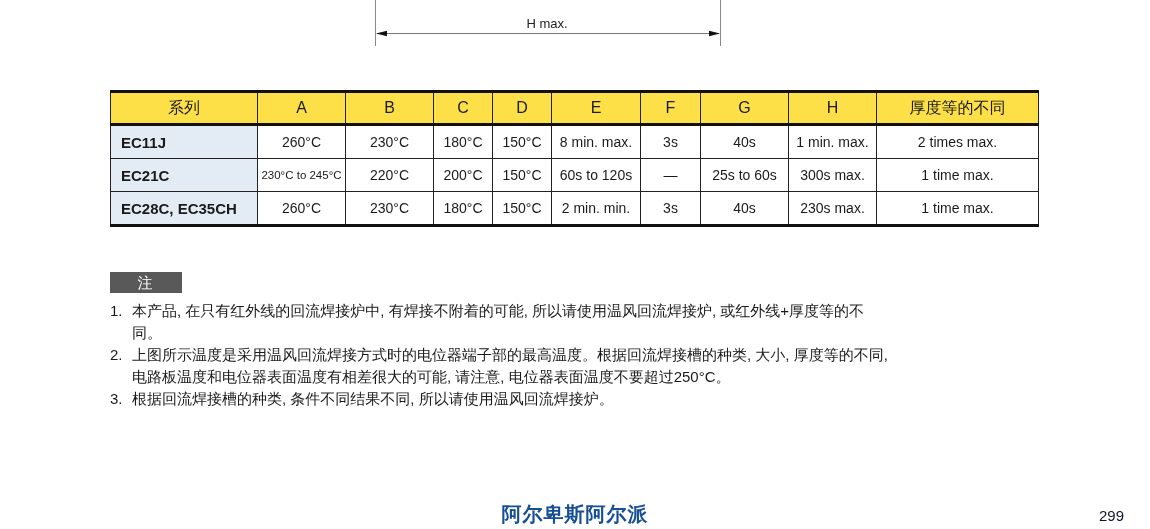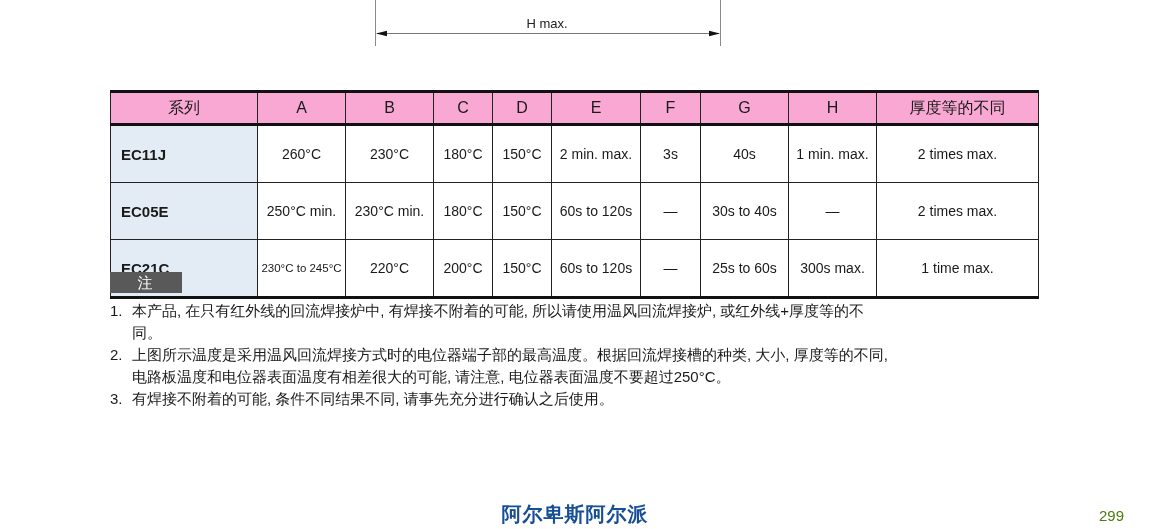--- a/index.html
+++ b/index.html
@@ -14,26 +14,26 @@
   .diagram text{font-family:"Liberation Sans","DejaVu Sans",sans-serif;font-size:13px;fill:#222;}
 
   
   .tablewrap{position:absolute;left:110px;top:90px;}
   table.spec{
     border-collapse:collapse;table-layout:fixed;width:928px;
     border-top:3px solid #111;border-bottom:3px solid #111;
     border-left:1px solid #111;border-right:1px solid #111;
   }
   table.spec th{
-    height:28px;background:#f9a8d4;font-weight:normal;font-size:16px;
+    height:28px;background:#fde047;font-weight:normal;font-size:16px;
     border:1px solid #222;border-bottom:3px solid #111;text-align:center;
   }
   table.spec td{
     height:32px;font-size:14px;text-align:center;border:1px solid #222;
-    padding:12px 2px;white-space:nowrap;overflow:hidden;
+    padding:0 2px;white-space:nowrap;overflow:hidden;
   }
   table.spec td.series{
     background:#e3ebf4;text-align:left;padding-left:10px;
     font-weight:bold;font-size:15px;
   }
   table.spec td.small{font-size:11.5px;}
 
   
   .notes{position:absolute;left:110px;top:272px;width:782px;}
   .note-badge{
@@ -43,21 +43,21 @@
   .notes-list{margin-top:7px;}
   .note-item{display:flex;font-size:15px;line-height:22px;color:#1a1a1a;}
   .note-num{flex:0 0 22px;}
   .note-text{flex:1;}
 
   
   .brand{
     position:absolute;left:0;top:501px;width:100%;text-align:center;
     font-size:20px;font-weight:bold;color:#174f96;letter-spacing:1px;
   }
-  .page-num{position:absolute;right:26px;top:507px;font-size:15px;color:#4d7c0f;}
+  .page-num{position:absolute;right:26px;top:507px;font-size:15px;color:#0f172a;}
 </style>
 </head>
 <body>
 
 <svg class="diagram" viewBox="0 0 1150 60" width="1150" height="60">
   <line x1="375.5" y1="0" x2="375.5" y2="46" stroke="#8a8a8a" stroke-width="1"></line>
   <line x1="720.5" y1="0" x2="720.5" y2="46" stroke="#8a8a8a" stroke-width="1"></line>
   <line x1="377" y1="33.5" x2="719" y2="33.5" stroke="#777" stroke-width="1"></line>
   <polygon points="376,33.5 387,30.8 387,36.2" fill="#111"></polygon>
   <polygon points="720,33.5 709,30.8 709,36.2" fill="#111"></polygon>
@@ -92,66 +92,66 @@
         <th>厚度等的不同</th>
       </tr>
     </thead>
     <tbody>
       <tr>
         <td class="series">EC11J</td>
         <td>260°C</td>
         <td>230°C</td>
         <td>180°C</td>
         <td>150°C</td>
-        <td>2 min. max.</td>
+        <td>8 min. max.</td>
         <td>3s</td>
         <td>40s</td>
         <td>1 min. max.</td>
-        <td>2 times max.</td>
-      </tr>
-      <tr>
-        <td class="series">EC05E</td>
-        <td>250°C min.</td>
-        <td>230°C min.</td>
-        <td>180°C</td>
-        <td>150°C</td>
-        <td>60s to 120s</td>
-        <td>—</td>
-        <td>30s to 40s</td>
-        <td>—</td>
         <td>2 times max.</td>
       </tr>
       <tr>
         <td class="series">EC21C</td>
         <td class="small">230°C to 245°C</td>
         <td>220°C</td>
         <td>200°C</td>
         <td>150°C</td>
         <td>60s to 120s</td>
         <td>—</td>
         <td>25s to 60s</td>
         <td>300s max.</td>
+        <td>1 time max.</td>
+      </tr>
+      <tr>
+        <td class="series">EC28C, EC35CH</td>
+        <td>260°C</td>
+        <td>230°C</td>
+        <td>180°C</td>
+        <td>150°C</td>
+        <td>2 min. min.</td>
+        <td>3s</td>
+        <td>40s</td>
+        <td>230s max.</td>
         <td>1 time max.</td>
       </tr>
     </tbody>
   </table>
 </div>
 
 <div class="notes">
   <span class="note-badge">注</span>
   <div class="notes-list">
     <div class="note-item">
       <span class="note-num">1.</span>
       <span class="note-text">本产品, 在只有红外线的回流焊接炉中, 有焊接不附着的可能, 所以请使用温风回流焊接炉, 或红外线+厚度等的不同。</span>
     </div>
     <div class="note-item">
       <span class="note-num">2.</span>
       <span class="note-text">上图所示温度是采用温风回流焊接方式时的电位器端子部的最高温度。根据回流焊接槽的种类, 大小, 厚度等的不同, 电路板温度和电位器表面温度有相差很大的可能, 请注意, 电位器表面温度不要超过250°C。</span>
     </div>
     <div class="note-item">
       <span class="note-num">3.</span>
-      <span class="note-text">有焊接不附着的可能, 条件不同结果不同, 请事先充分进行确认之后使用。</span>
+      <span class="note-text">根据回流焊接槽的种类, 条件不同结果不同, 所以请使用温风回流焊接炉。</span>
     </div>
   </div>
 </div>
 
 <div class="brand">阿尔卑斯阿尔派</div>
 <div class="page-num">299</div>
 
 </body></html>

